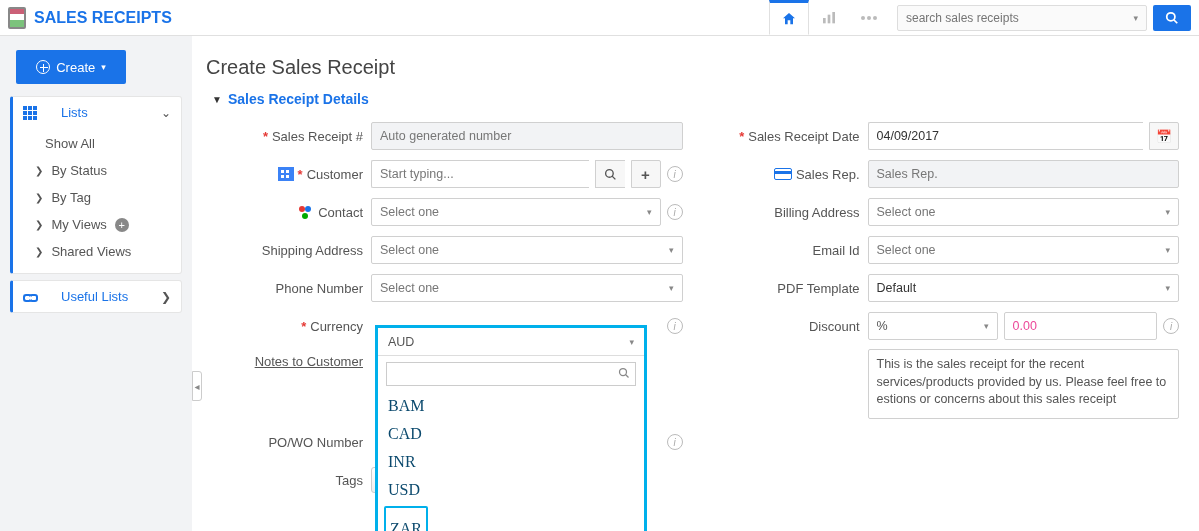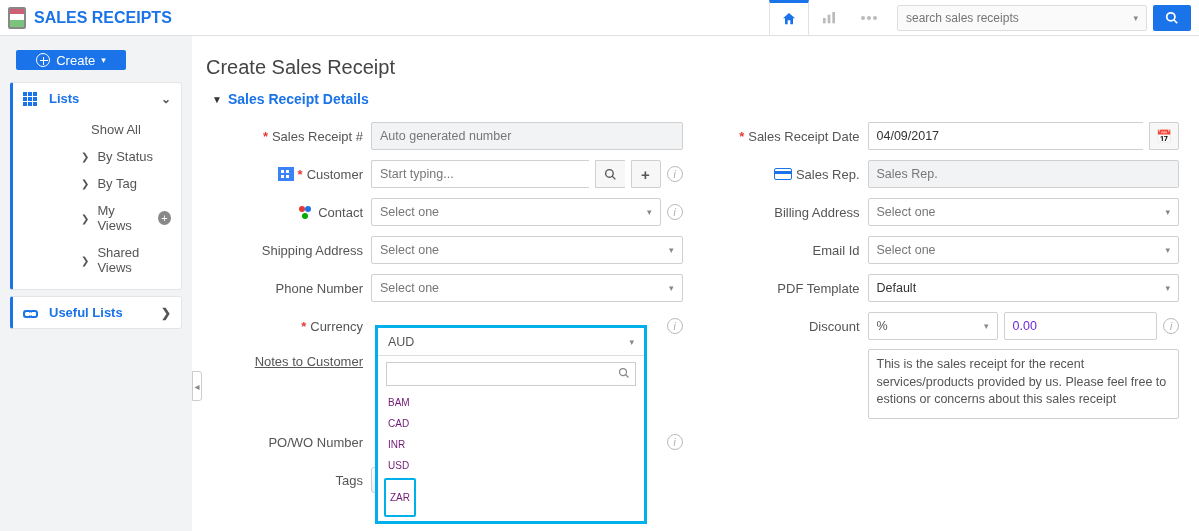--- a/index.html
+++ b/index.html
@@ -14,43 +14,43 @@
 .top-tab.active { border-top: 3px solid #1a73e8; border-bottom: 1px solid #fff; }
 .top-icon-muted { width: 40px; display: flex; align-items: center; justify-content: center; color: #bbb; }
 .top-search-wrap { display: flex; align-items: center; padding: 0 8px; gap: 6px; }
 .top-search { width: 250px; height: 26px; border: 1px solid #ddd; border-radius: 2px; display: flex; align-items: center; justify-content: space-between; padding: 0 8px; color: #999; background: #fafafa; }
 .top-search input { border: none; outline: none; flex: 1; background: transparent; font-size: 12px; color: #555; }
 .search-btn { width: 38px; height: 26px; background: #1a73e8; border-radius: 2px; display: flex; align-items: center; justify-content: center; color: #fff; cursor: pointer; }
 
 
 .layout { display: flex; height: calc(100% - 36px); position: relative; }
 .sidebar { width: 192px; background: #f2f3f5; padding: 10px 10px 0 10px; position: relative; }
-.create-btn { background: #1a73e8; color: #fff; height: 20px; width: 110px; margin: 4px 0 12px 6px; border-radius: 2px; display: flex; align-items: center; justify-content: center; gap: 6px; cursor: pointer; font-size: 13px; }
+.create-btn { background: #1a73e8; color: #fff; height: 34px; width: 110px; margin: 4px 0 12px 6px; border-radius: 2px; display: flex; align-items: center; justify-content: center; gap: 6px; cursor: pointer; font-size: 13px; }
 .create-plus { display:inline-block; width:14px; height:14px; border:1.5px solid #fff; border-radius:50%; position:relative; }
 .create-plus::before, .create-plus::after { content:""; position:absolute; background:#fff; }
 .create-plus::before { width:8px; height:1.5px; top:5.5px; left:2.5px; }
 .create-plus::after { width:1.5px; height:8px; top:2.5px; left:5.5px; }
 .side-card { background: #fff; border: 1px solid #e5e5e5; border-radius: 3px; margin-bottom: 6px; border-left: 3px solid #1a73e8; }
-.side-head { display: flex; align-items: center; padding: 8px 10px; color: #1a73e8; gap: 12px; cursor: pointer; font-weight: 700; justify-content: center; }
+.side-head { display: flex; align-items: center; padding: 8px 10px; color: #1a73e8; gap: 24px; cursor: pointer; font-weight: 400; justify-content: center; }
 .side-caret { margin-left: auto; color: #555; font-size: 12px; }
 .side-grid-icon { width: 14px; height: 14px; background:
   linear-gradient(#1a73e8,#1a73e8) 0 0/4px 4px no-repeat,
   linear-gradient(#1a73e8,#1a73e8) 5px 0/4px 4px no-repeat,
   linear-gradient(#1a73e8,#1a73e8) 10px 0/4px 4px no-repeat,
   linear-gradient(#1a73e8,#1a73e8) 0 5px/4px 4px no-repeat,
   linear-gradient(#1a73e8,#1a73e8) 5px 5px/4px 4px no-repeat,
   linear-gradient(#1a73e8,#1a73e8) 10px 5px/4px 4px no-repeat,
   linear-gradient(#1a73e8,#1a73e8) 0 10px/4px 4px no-repeat,
   linear-gradient(#1a73e8,#1a73e8) 5px 10px/4px 4px no-repeat,
   linear-gradient(#1a73e8,#1a73e8) 10px 10px/4px 4px no-repeat; }
 .side-link-icon { display:inline-block; width:14px; height:14px; position:relative; }
 .side-link-icon::before, .side-link-icon::after { content:""; position:absolute; border:2px solid #1a73e8; width:7px; height:4px; border-radius:3px; }
 .side-link-icon::before { top:4px; left:0; border-right:none; }
 .side-link-icon::after { top:4px; left:6px; border-left:none; }
-.side-sub { padding: 2px 0 8px 0; margin-left: 46px; }
+.side-sub { padding: 2px 0 8px 0; }
 .side-item { display: flex; align-items: center; padding: 6px 10px 6px 22px; color: #555; cursor: pointer; gap: 8px; }
 .side-item .chev { font-size: 10px; color: #555; }
 .badge-plus { display:inline-block; width:14px; height:14px; border-radius:50%; background:#888; color:#fff; font-size:11px; line-height:14px; text-align:center; }
 
 
 .collapse-handle { position: absolute; left: 192px; top: 335px; width: 10px; height: 30px; border: 1px solid #ccc; background:#fff; display:flex; align-items:center; justify-content:center; font-size:10px; color:#888; cursor:pointer; border-radius:0 3px 3px 0; }
 
 
 .main { flex: 1; padding: 14px 20px 0 14px; position: relative; overflow: hidden; }
 .page-title { font-size: 20px; color: #444; margin: 6px 0 12px 0; font-weight: 400; }
@@ -72,21 +72,21 @@
 .textarea-ctrl { border: 1px solid #d0d0d0; border-radius: 2px; padding: 6px 8px; font-size: 12.5px; color: #555; height: 70px; flex: 1; line-height: 1.4; }
 .tag-btn { height: 26px; border: 1px solid #ccc; border-radius: 3px; padding: 0 6px; display: flex; align-items: center; gap: 4px; background: linear-gradient(#fff,#eee); cursor: pointer; }
 
 
 .currency-dd { position: absolute; left: 169px; top: 204px; width: 272px; border: 3px solid #00b0eb; background: #fff; z-index: 50; }
 .currency-sel { height: 28px; border-bottom: 1px solid #ddd; display: flex; align-items: center; padding: 0 10px; color: #555; font-size: 12.5px; background:#fff; }
 .currency-input-row { padding: 6px 8px; position: relative; }
 .currency-input-row input { width: 100%; height: 24px; border: 1px solid #ccc; padding: 0 24px 0 6px; font-size: 12px; outline: none; }
 .currency-input-row .mag { position: absolute; right: 14px; top: 11px; color: #888; font-size: 12px; }
 .currency-list { max-height: 140px; overflow-y: scroll; }
-.currency-item { padding: 5px 10px; font-size: 10px; color: #701a75; cursor: pointer; }
+.currency-item { padding: 5px 10px; font-size: 16px; color: #0c4a6e; cursor: pointer; font-family: Liberation Serif, serif; }
 .currency-item.hl { border: 2px solid #00b0eb; border-radius: 2px; margin: 2px 6px 4px 6px; padding: 12px 4px; display: inline-block; }
 .currency-list::-webkit-scrollbar { width: 12px; }
 .currency-list::-webkit-scrollbar-thumb { background: #c1c1c1; border-radius: 6px; }
 .currency-list::-webkit-scrollbar-track { background: #f1f1f1; }
 
 
 .field-icon { width: 16px; height: 14px; flex-shrink: 0; }
 .field-icon.building { background: linear-gradient(#3b82f6,#3b82f6); position:relative; }
 .field-icon.building::after { content:""; position:absolute; inset:2px; background:
   linear-gradient(#fff,#fff) 1px 1px/3px 3px no-repeat,
@@ -411,21 +411,21 @@
 
         <div class="form-row">
           <div class="lbl">
               <span>Discount</span>
             </div>
           <div class="ctrl-wrap">
             <div class="ctrl" style="flex:0 0 130px;color:#555;">
               <span>%</span>
               <span class="dropdown-caret">▾</span>
             </div>
-            <div class="ctrl" style="color:#6d28d9;">
+            <div class="ctrl" style="color:#ec4899;">
               <span>0.00</span>
             </div>
             <span class="info-dot">i</span>
           </div>
         </div>
 
         <div class="form-row" style="align-items:flex-start;">
           <div class="lbl"></div>
           <div class="ctrl-wrap">
             <div class="textarea-ctrl">This is the sales receipt for the recent services/products provided by us. Please feel free to estions or concerns about this sales receipt</div>

